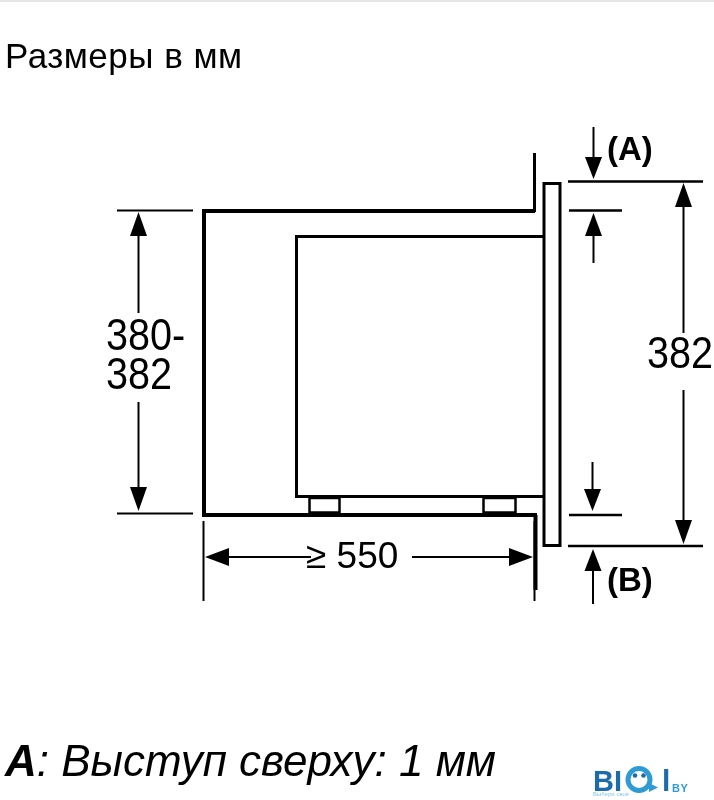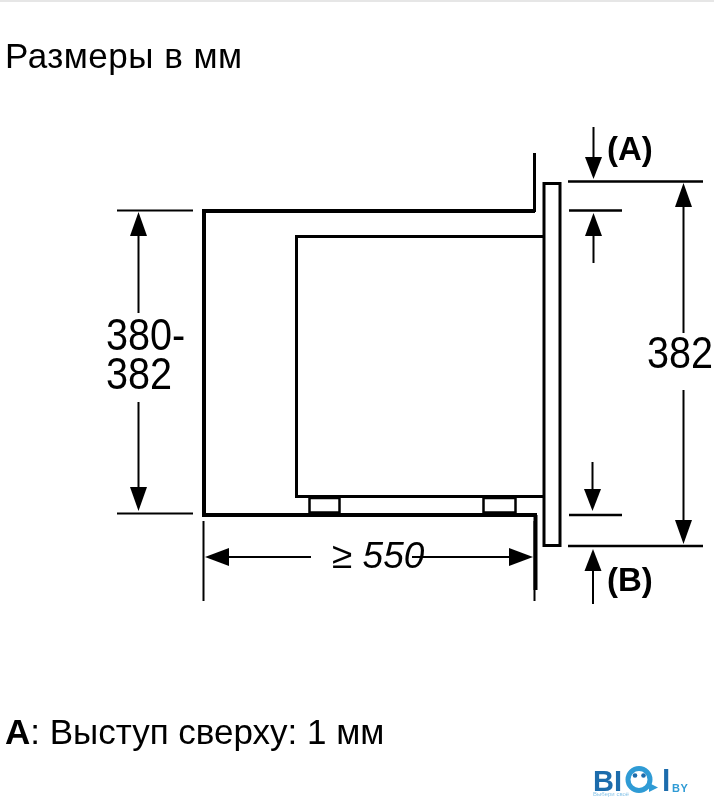--- a/index.html
+++ b/index.html
@@ -6,25 +6,25 @@
   body{width:714px;height:800px;position:relative;overflow:hidden;
        font-family:"Liberation Sans","DejaVu Sans",sans-serif;color:#000;}
   .abs{position:absolute;}
   .top-artifact{left:0;top:0;width:714px;height:2px;background:#e6e6e6;}
   .title{left:5px;top:3px;width:705px;font-size:35px;line-height:37px;
          letter-spacing:.5px;white-space:nowrap;margin-top:34px;}
   .dim-label{font-size:45px;line-height:39px;transform:scaleX(.88);
              transform-origin:left top;white-space:nowrap;}
   .dim-niche{left:106px;top:315px;}
   .dim-front{left:647px;top:333px;}
-  .dim-depth{left:332px;top:536px;font-size:37px;line-height:40px;white-space:nowrap;font-style:italic;}
+  .dim-depth{left:306px;top:536px;font-size:37px;line-height:40px;white-space:nowrap;}
   .plabel{font-size:33px;font-weight:bold;line-height:40px;white-space:nowrap;}
   .label-a{left:607px;top:129px;}
   .label-b{left:607px;top:560px;}
-  .legend{left:5px;top:711px;font-size:35px;line-height:42px;white-space:nowrap;}
+  .legend{left:5px;top:740px;font-size:44px;line-height:42px;white-space:nowrap;font-style:italic;}
   .legend .lg-key{font-weight:bold;}
   .logo{left:592px;top:763px;width:118px;height:32px;}
   .tagline{left:593px;top:791px;font-size:10px;transform:scale(.6);
            transform-origin:left top;color:#8cc6e9;white-space:nowrap;}
   svg line,svg rect,svg polygon{vector-effect:none;}
 </style>
 </head>
 <body>
 
 <div class="abs top-artifact"></div>

